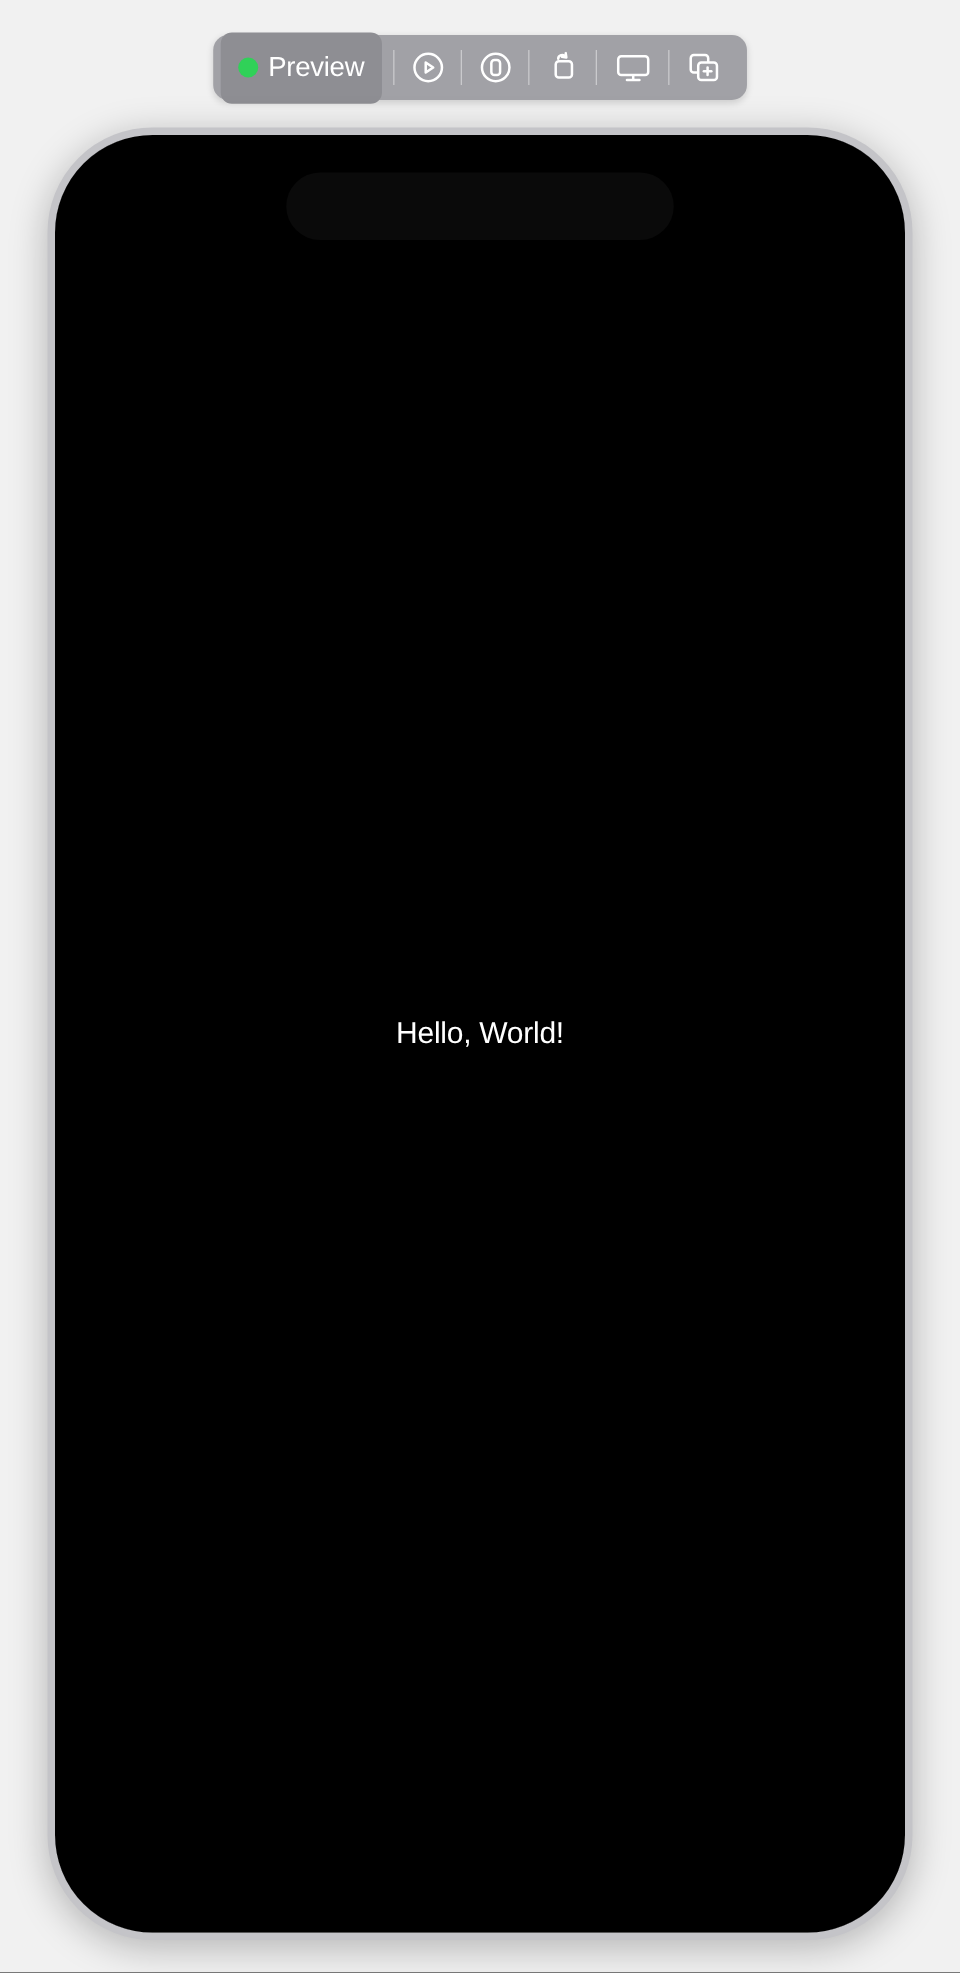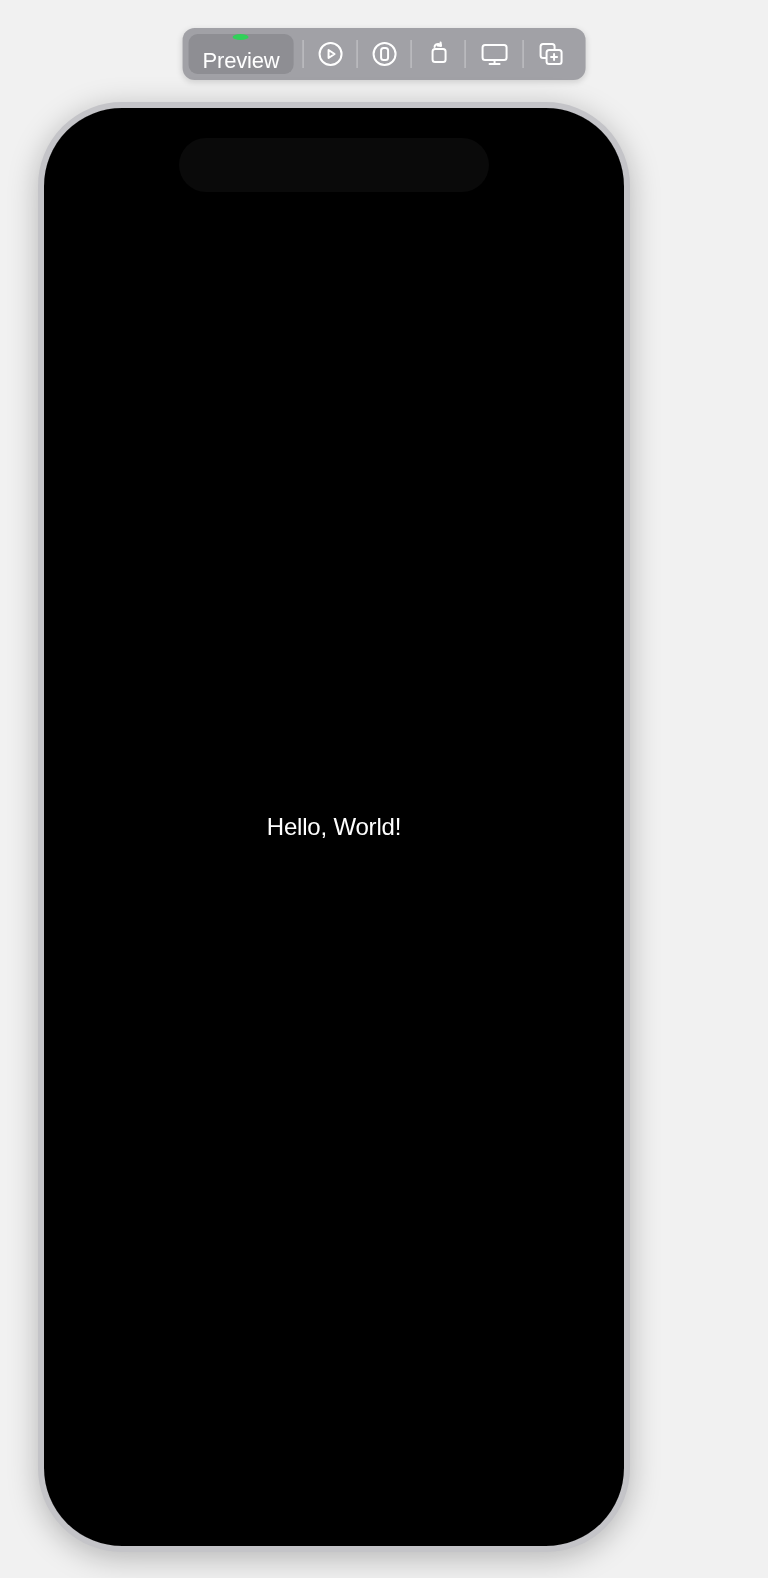--- a/index.html
+++ b/index.html
@@ -44,23 +44,22 @@
       bottom: 6px;
       width: 1px;
       background: rgba(255,255,255,0.45);
     }
     .preview-pill {
       display: flex;
       align-items: center;
       gap: 8px;
       background: #8e8e93;
       border-radius: 9px;
-      height: 40px;
+      height: 57px;
       padding: 0 14px;
-      flex-direction: column;
     }
     .status-dot {
       width: 16px;
       height: 16px;
       border-radius: 50%;
       background: #30d158;
     }
     .preview-label {
       color: #ffffff;
       font-size: 22px;
@@ -74,21 +73,21 @@
       cursor: pointer;
       color: #ffffff;
     }
     .icon-btn svg {
       display: block;
     }
     .device-frame {
       position: absolute;
       top: 102px;
       left: 38px;
-      width: 592px;
+      width: 692px;
       height: 1450px;
       border-radius: 84px;
       border: 6px solid #c4c4c8;
       background: #000000;
       box-shadow: 0 0 0 1px #8e8e92 inset, 0 6px 30px rgba(0,0,0,0.25);
       overflow: hidden;
     }
     .device-bevel {
       position: absolute;
       inset: 0;

